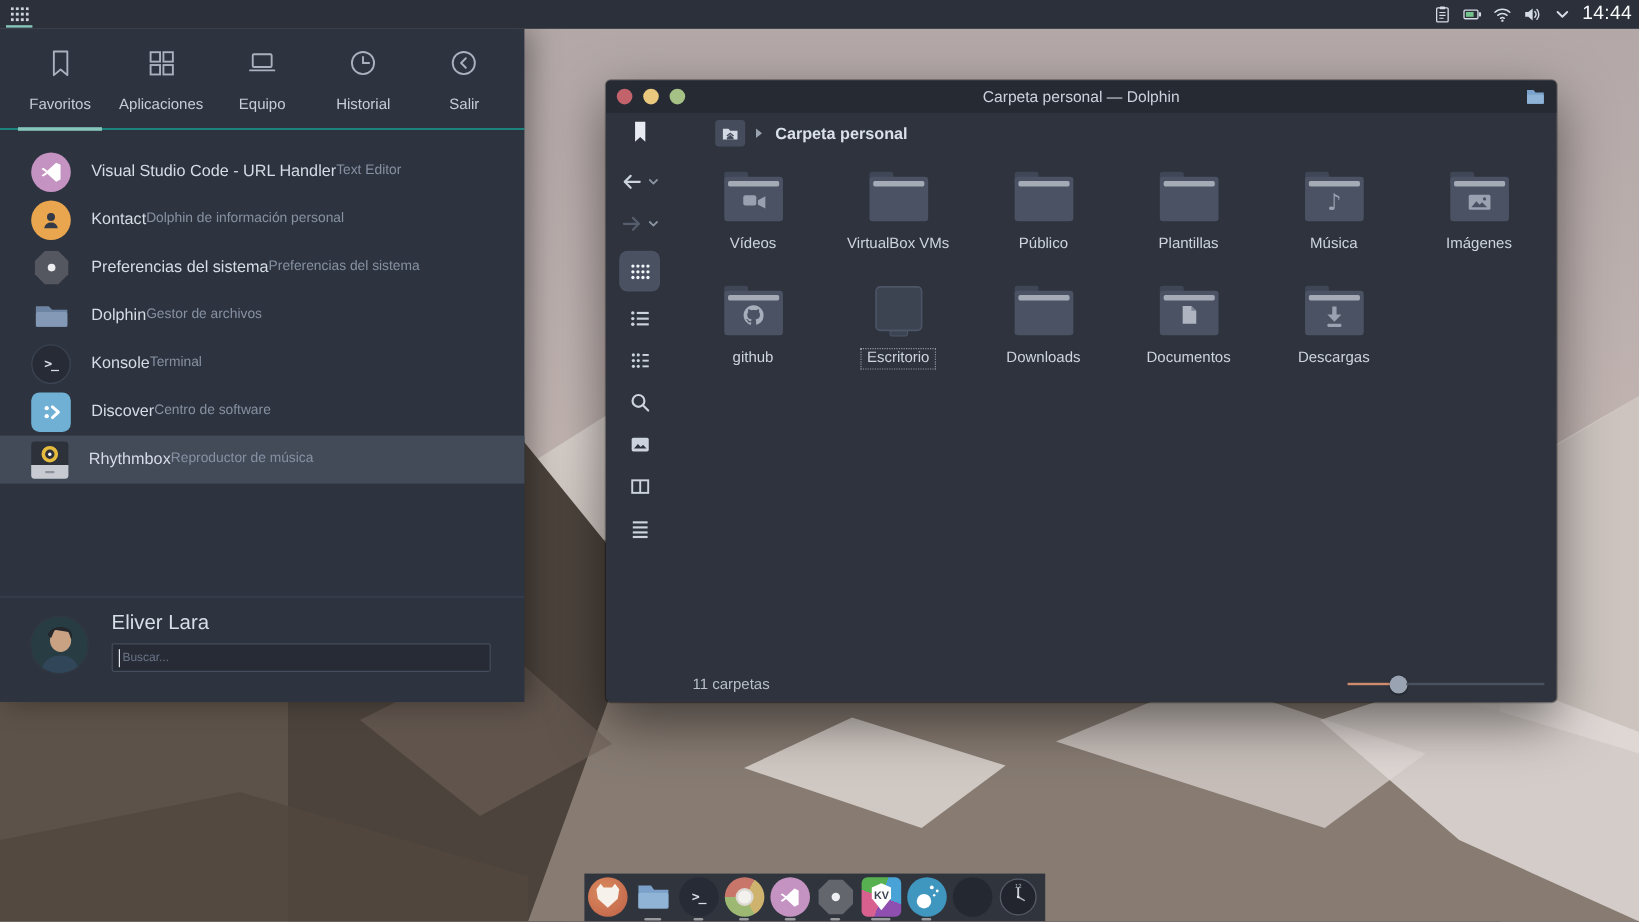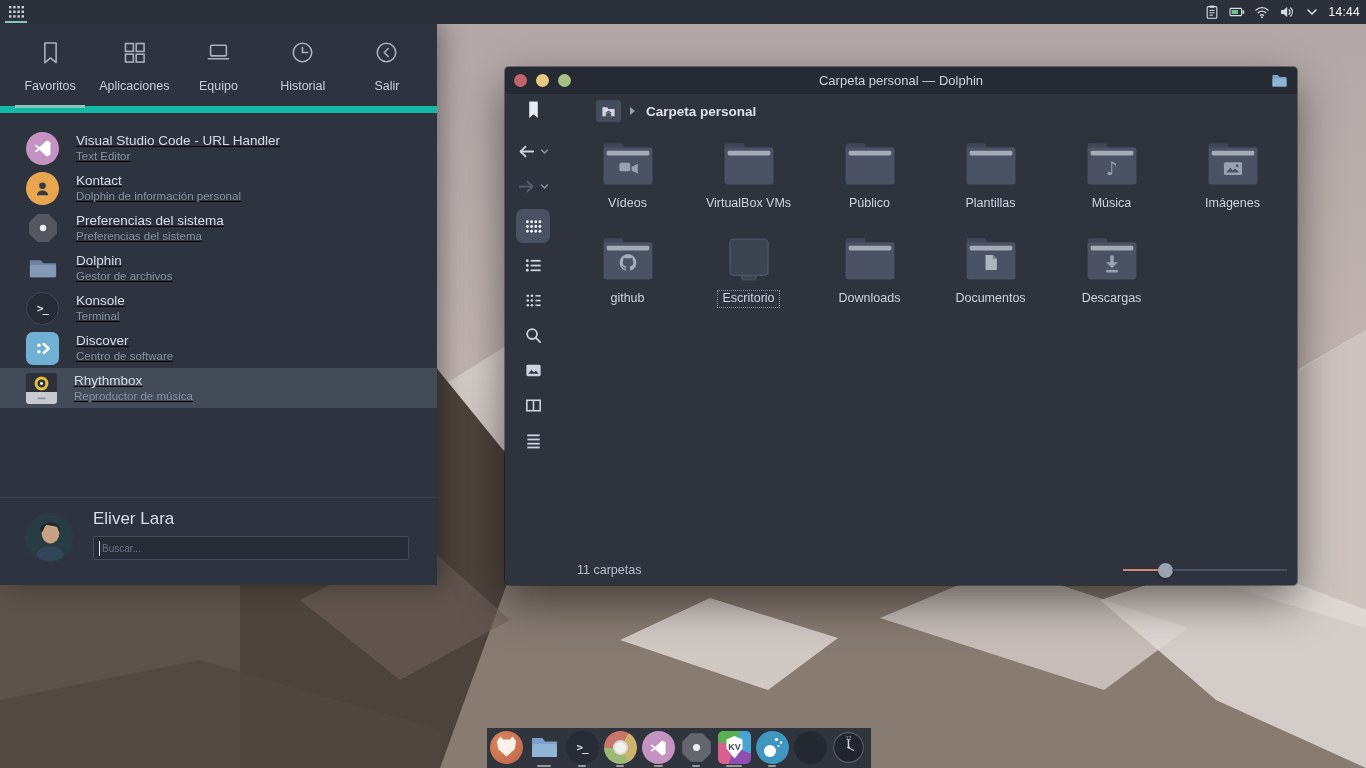--- a/index.html
+++ b/index.html
@@ -13,41 +13,41 @@
     display:flex;align-items:center;z-index:50;color:#ccd3de;font-size:13px;}
   .launcher-btn{position:relative;width:32px;height:24px;display:flex;align-items:center;justify-content:center;cursor:pointer;}
   .launcher-btn svg{width:15px;height:13px;color:#cdd4de;}
   .lb-underline{position:absolute;left:5px;right:5px;bottom:1px;height:2.5px;background:#86c6bb;}
   #menubar-items{display:flex;align-items:center;height:100%;}
   .menu-item{padding:0 10px;height:100%;display:flex;align-items:center;cursor:default;}
   .flex-sp{flex:1;}
   #tray{display:flex;align-items:center;gap:9px;margin-right:8px;color:#d6dce6;}
   .tray-icon{width:16px;height:16px;display:inline-flex;}
   .tray-icon svg{width:100%;height:100%;}
-  #clock{font-size:12px;color:#fafbfd;margin-right:6px;letter-spacing:.3px;}
+  #clock{font-size:16px;color:#fafbfd;margin-right:6px;letter-spacing:.3px;}
 
   
   #launcher{position:absolute;left:0;top:24px;width:437px;height:561px;background:#2e343f;z-index:40;
     box-shadow:6px 0 22px rgba(0,0,0,.35);}
-  #tabs{display:flex;padding:15px 8px 13px;border-bottom:7px solid #14b8a6;}
+  #tabs{display:flex;padding:15px 8px 13px;border-bottom:1px solid #14b8a6;}
   .tab{flex:1;display:flex;flex-direction:column;align-items:center;gap:9px;position:relative;cursor:pointer;}
   .tab svg{width:27px;height:27px;color:#a9b1bf;}
   .tab .tlabel{font-size:12.5px;color:#c6cdd8;}
   .tab.active::after{content:"";position:absolute;left:8%;right:8%;bottom:-15px;height:3px;background:#86c6bb;}
   #apps{margin-top:15px;}
   .app-row{display:flex;align-items:center;height:40px;padding-left:26px;gap:17px;cursor:pointer;}
   .app-row.selected{background:#434b59;}
   .badge{width:33px;height:33px;border-radius:50%;display:flex;align-items:center;justify-content:center;flex:0 0 auto;}
   .badge svg{width:19px;height:19px;}
   .badge.sq{border-radius:3px;width:31px;height:31px;}
   .badge.sq svg{width:31px;height:31px;}
   .badge.nobg{background:transparent!important;}
   .badge.nobg svg{width:32px;height:32px;}
   .konsole-glyph{font-family:"DejaVu Sans Mono",monospace;font-size:11px;font-weight:bold;color:#d8dee7;letter-spacing:-1px;}
-  .app-text{display:flex;flex-direction:column;line-height:1.22;text-decoration:underline;}
+  .app-text{display:flex;flex-direction:row;line-height:1.22;}
   .app-title{font-size:13.5px;color:#d6dce6;}
   .app-sub{font-size:11.5px;color:#8691a2;}
   #userarea{position:absolute;left:0;right:0;bottom:0;height:88px;border-top:1px solid #3b424e;}
   .avatar{position:absolute;left:25px;top:15px;width:49px;height:49px;border-radius:50%;overflow:hidden;
     border:1px solid #47506033;}
   .avatar svg{width:100%;height:100%;display:block;}
   .uname{position:absolute;left:93px;top:11px;font-size:17px;color:#d8dee8;}
   .searchwrap{position:absolute;left:93px;right:28px;top:38px;height:24px;background:#262b35;
     border:1px solid #454d5c;border-radius:2px;}
   .searchwrap .caret{position:absolute;left:5px;top:4px;width:1px;height:15px;background:#e3e8ef;}

